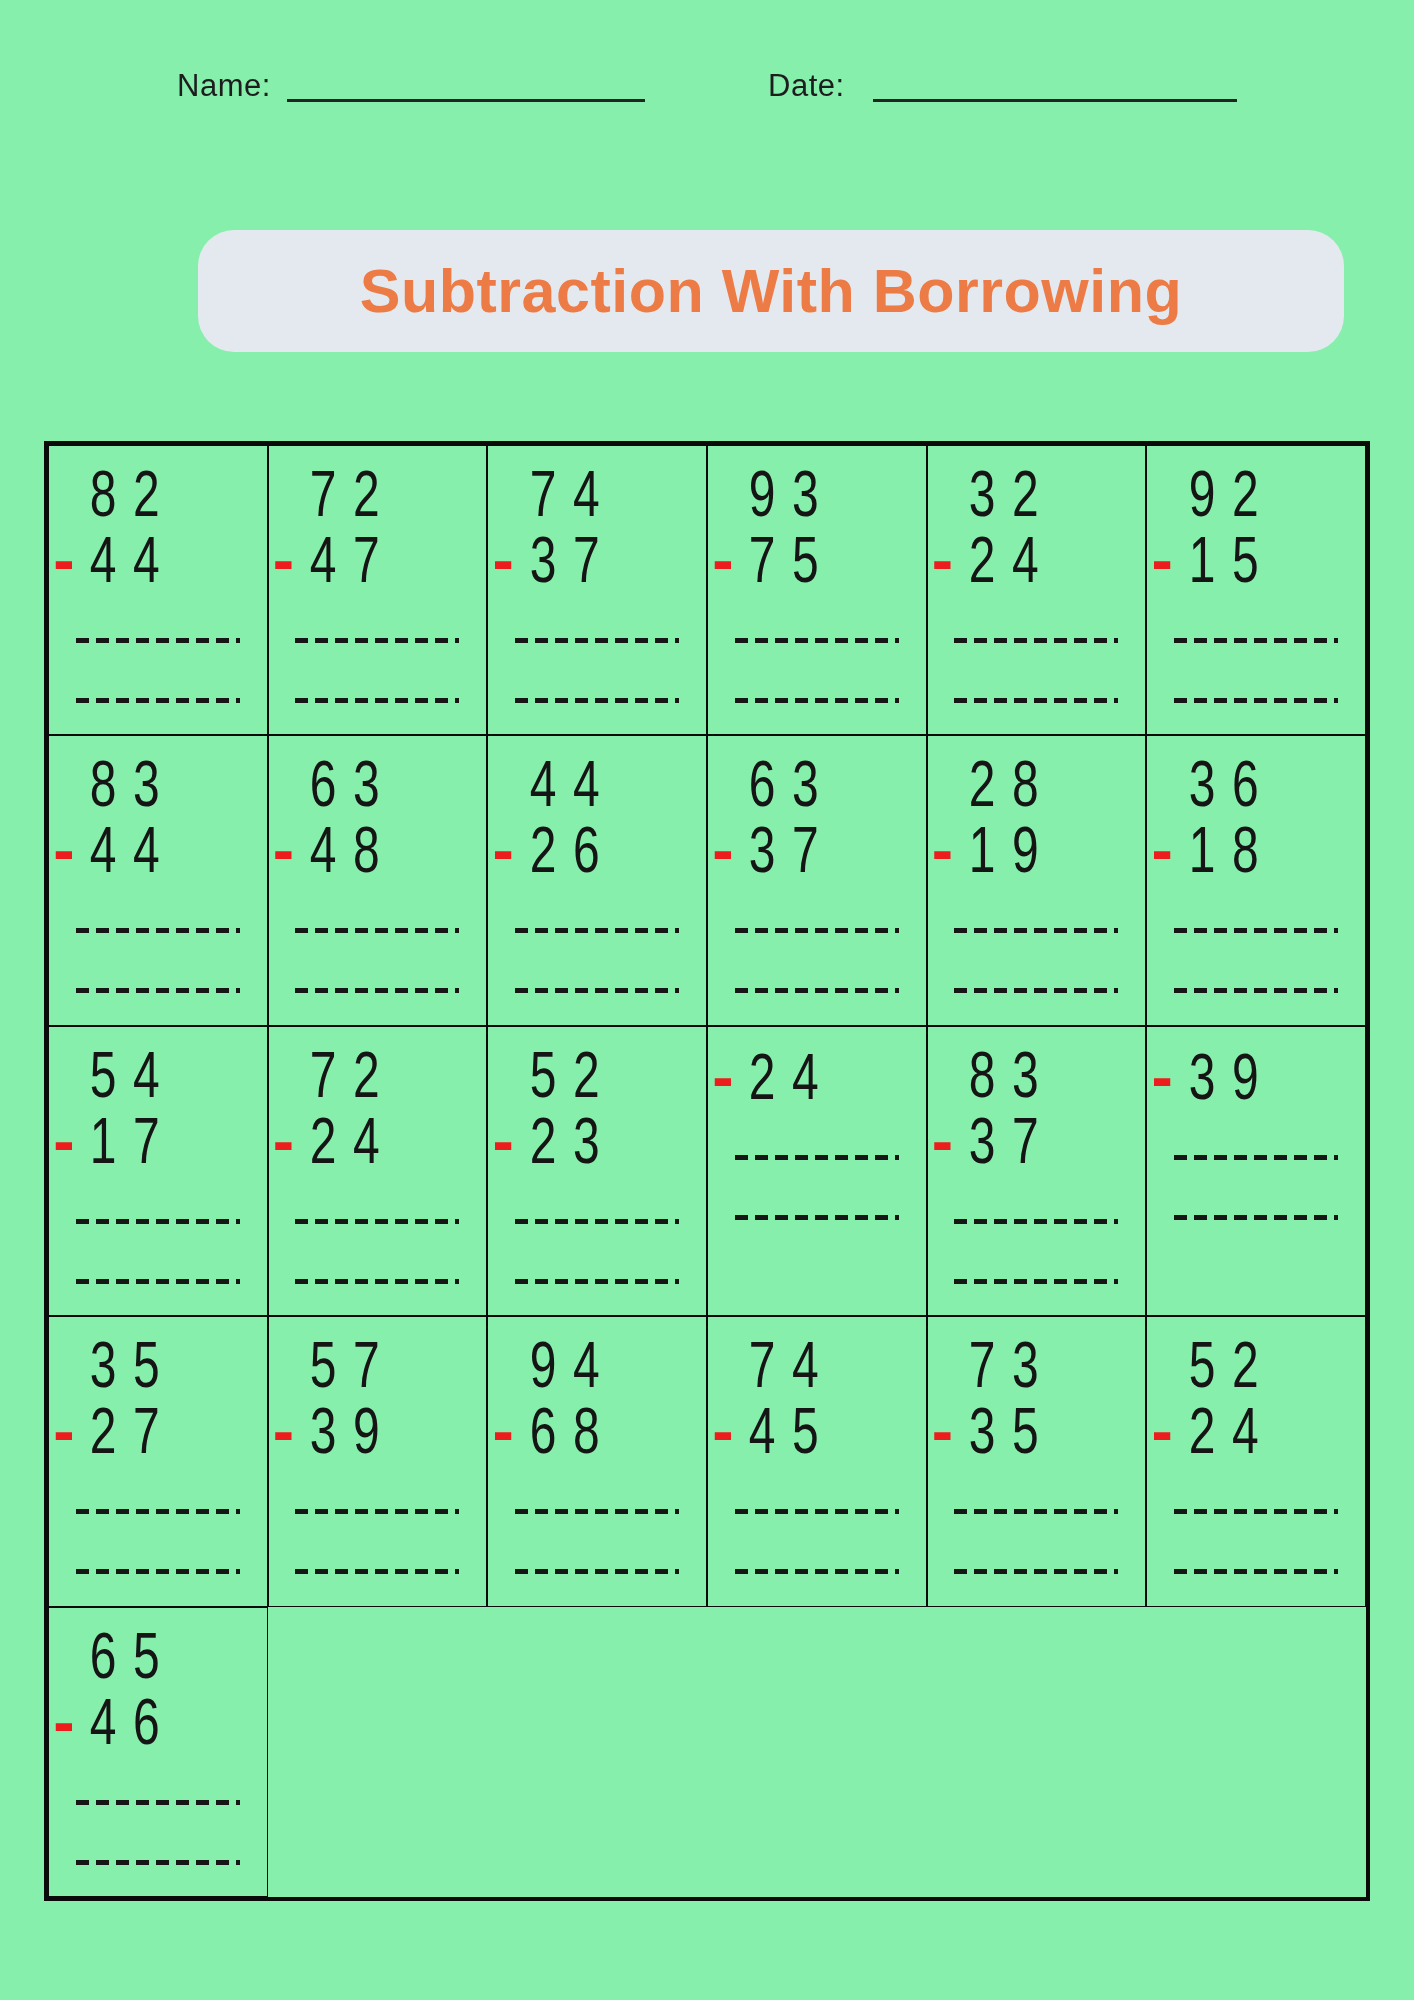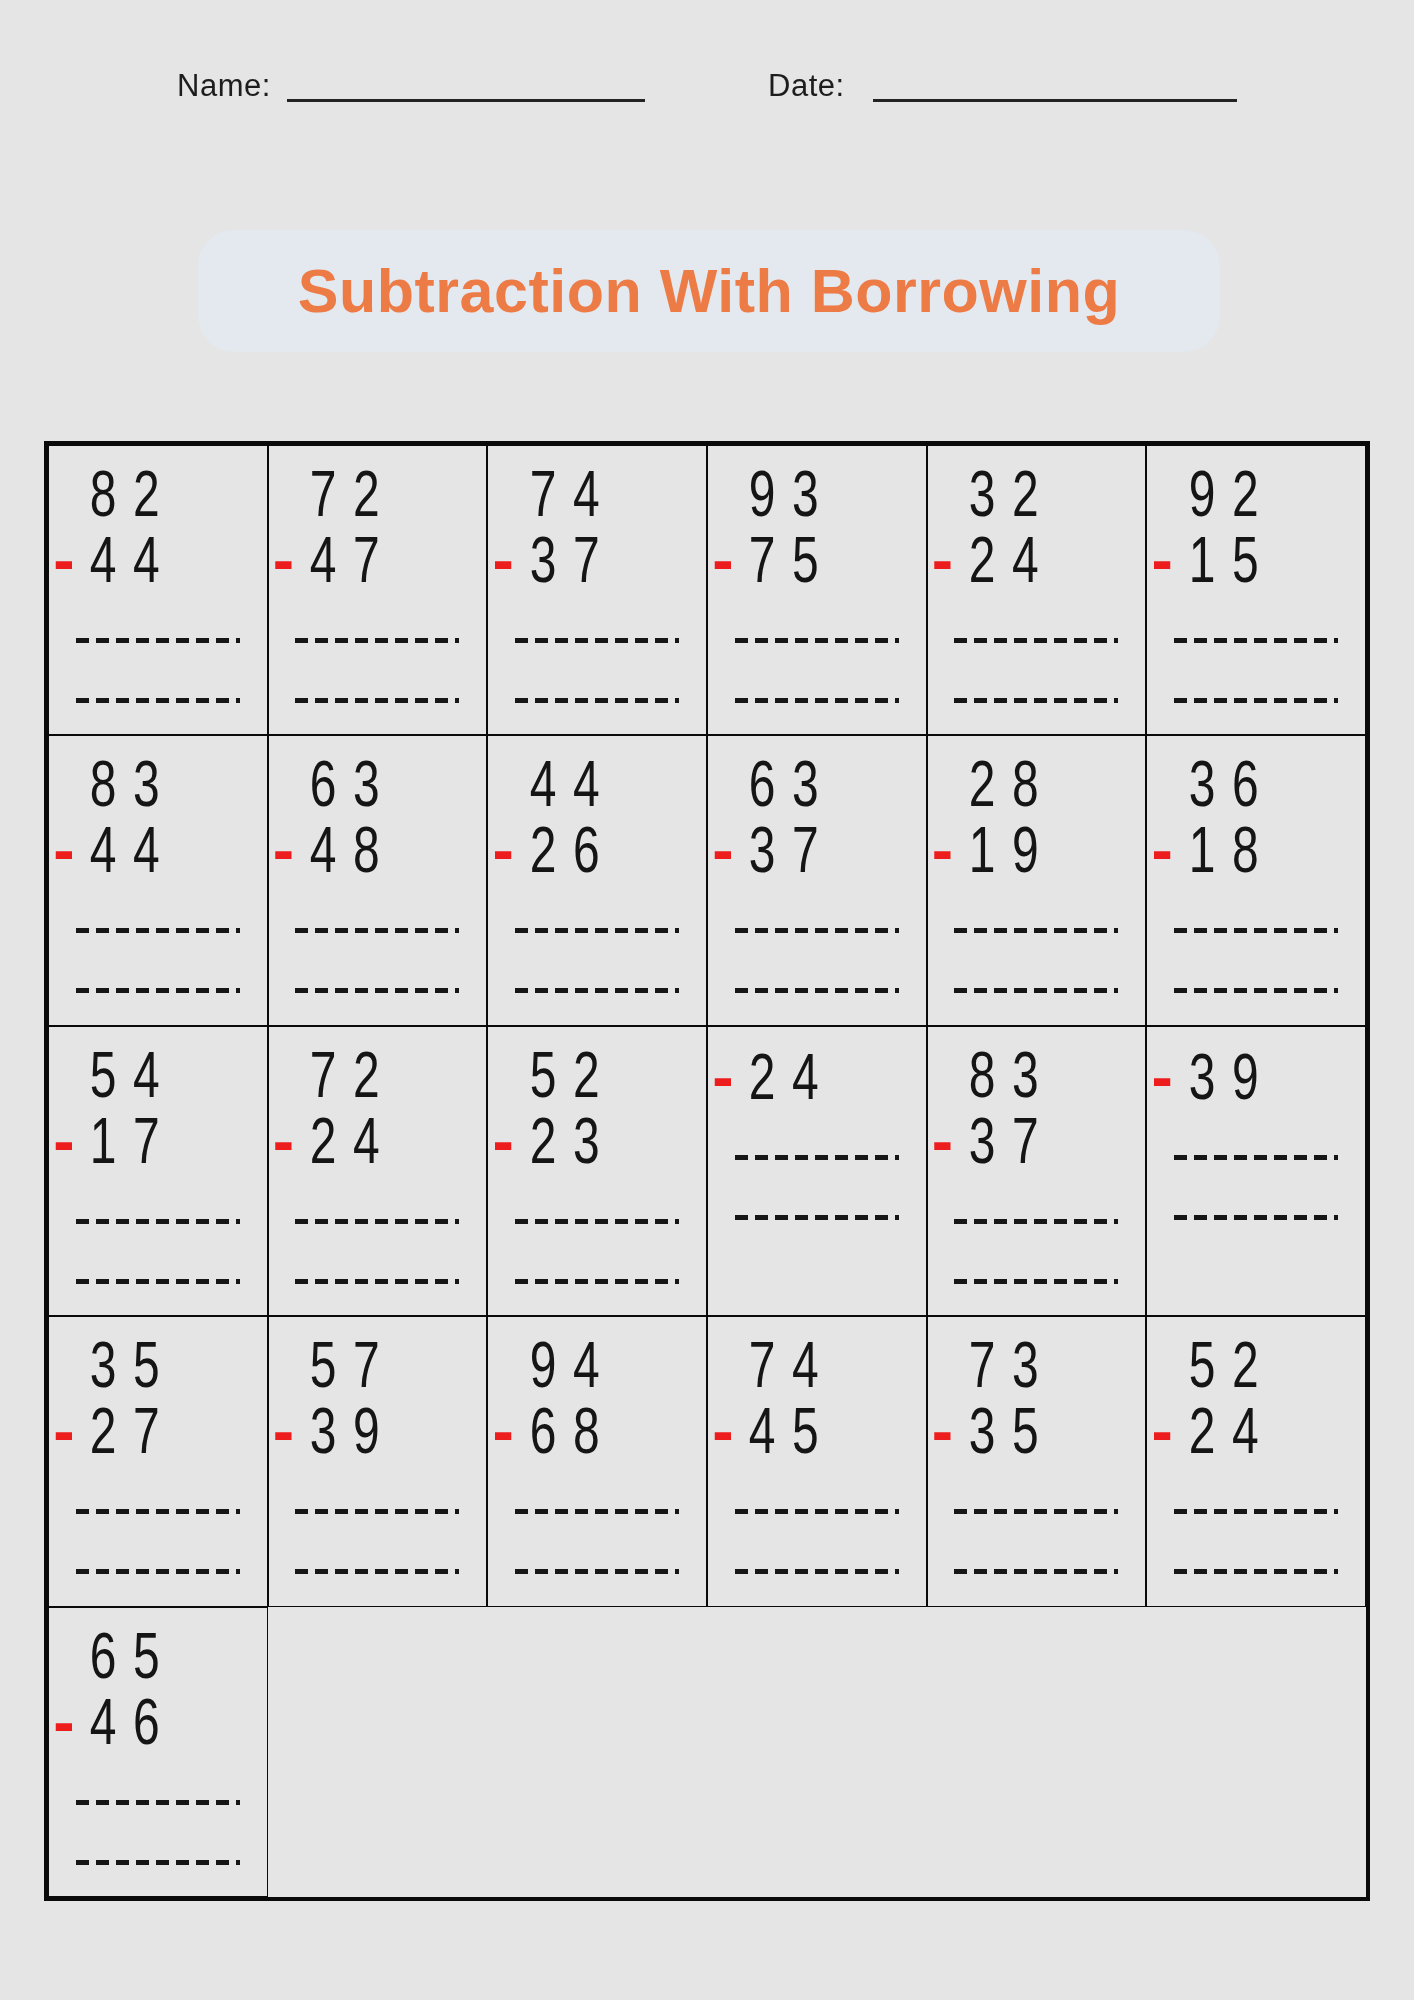--- a/index.html
+++ b/index.html
@@ -10,21 +10,21 @@
     background: #ffffff;
     font-family: "Liberation Sans", sans-serif;
     overflow: hidden;
     position: relative;
   }
   .page {
     position: absolute;
     inset: 0;
     width: 1414px;
     height: 2000px;
-    background: #e5e5e5;
+    background: #86efac;
   }
   
   .field-label {
     position: absolute;
     top: 68px;
     font-size: 31px;
     color: #1d1d1d;
     letter-spacing: 0.5px;
   }
   .name-label { left: 177px; }
@@ -36,21 +36,21 @@
     background: #232323;
   }
   .name-line { left: 287px; width: 358px; }
   .date-line { left: 873px; width: 364px; }
 
   
   .title-box {
     position: absolute;
     left: 198px;
     top: 230px;
-    width: 1022px;
+    width: 1146px;
     height: 122px;
     background: var(--title-bg, #E3E9EF);
     border-radius: 36px;
     display: flex;
     align-items: center;
     justify-content: center;
   }
   .title-text {
     font-size: 61px;
     font-weight: bold;

